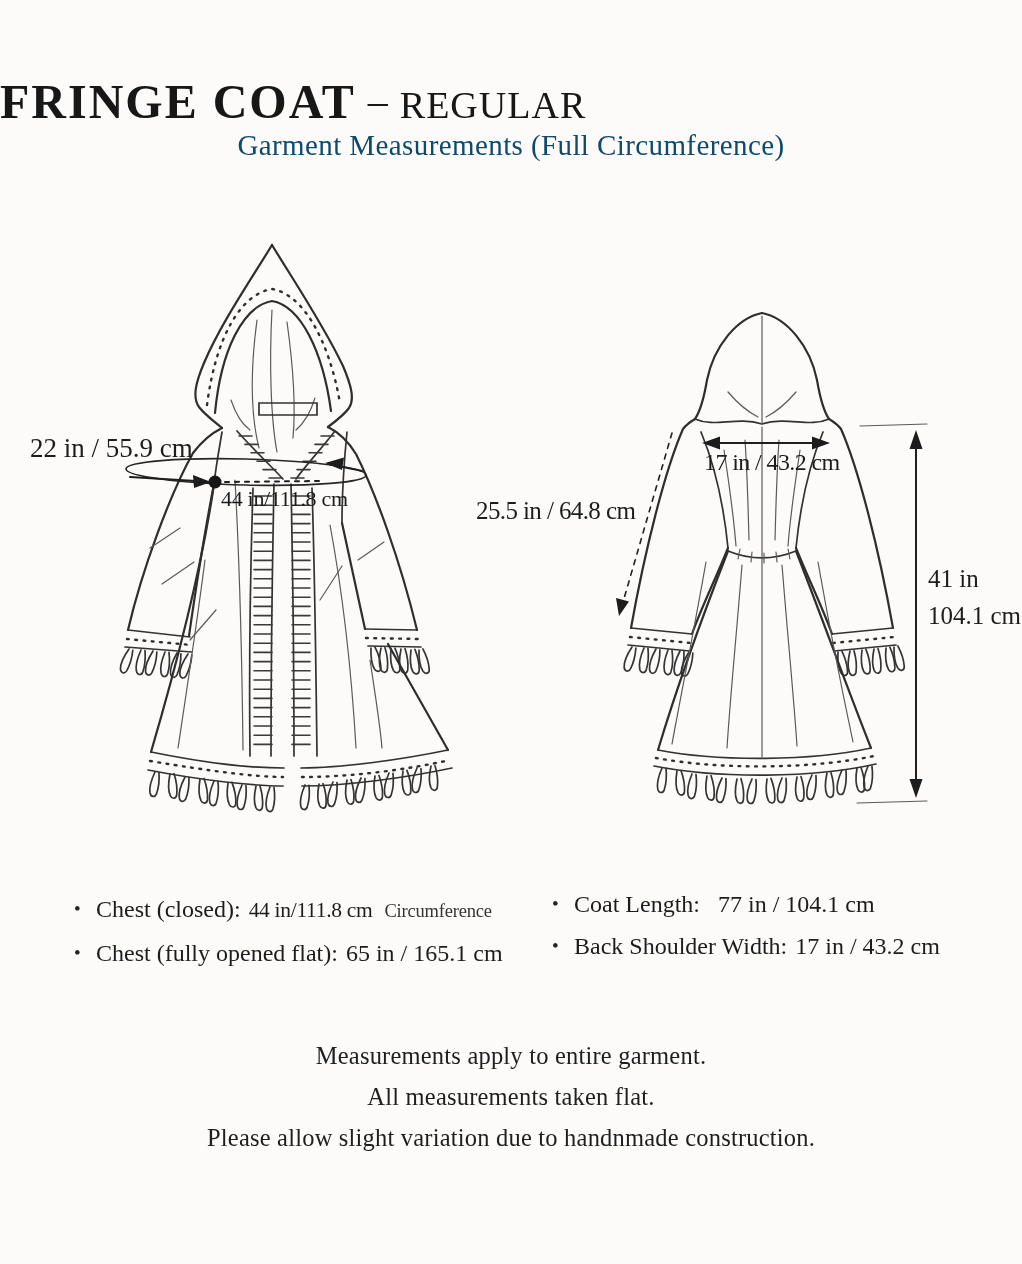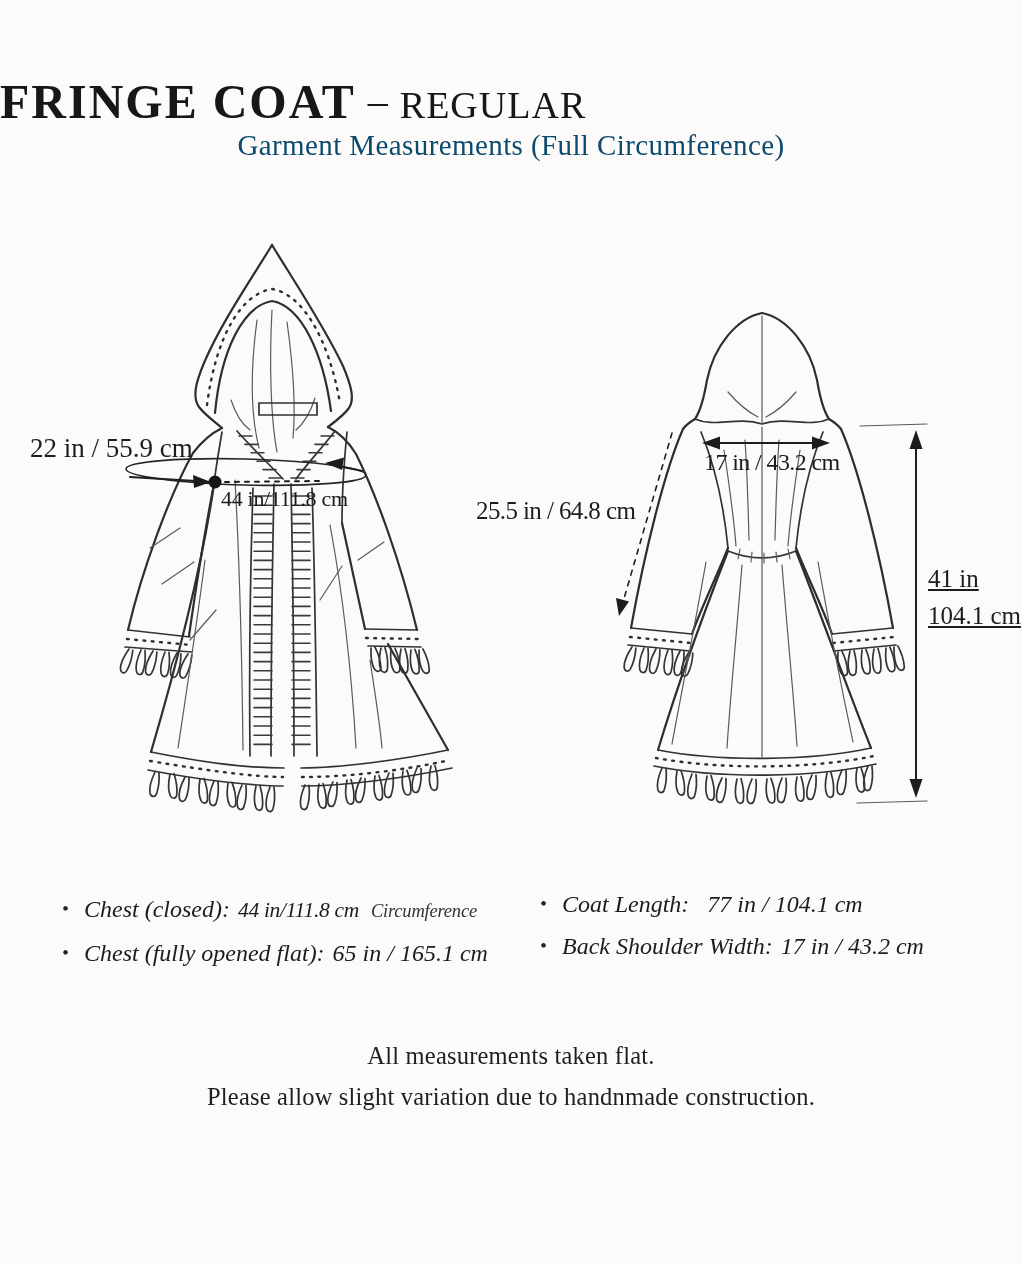--- a/index.html
+++ b/index.html
@@ -19,26 +19,26 @@
   .hdr h1 .t-suffix{font-size:38px;letter-spacing:1px;font-weight:500;}
   .subtitle{position:absolute;top:129px;left:0;right:0;text-align:center;
     font-size:29px;letter-spacing:.4px;color:#0c4a6e;}
 
   
   .m-label{position:absolute;white-space:nowrap;color:#1c1c1c;}
   #lbl-upper-arm{left:30px;top:433px;font-size:27px;}
   #lbl-chest{left:221px;top:486px;font-size:22px;letter-spacing:-.3px;}
   #lbl-sleeve{left:476px;top:497px;font-size:25px;letter-spacing:-.6px;}
   #lbl-shoulder{left:704px;top:449px;font-size:24px;letter-spacing:-.6px;}
-  #lbl-coatlen{left:928px;top:560px;font-size:25px;line-height:37px;text-align:left;text-decoration:underline;}
+  #lbl-coatlen{left:928px;top:560px;font-size:25px;line-height:37px;text-align:left;}
   #lbl-coatlen span{display:block;}
 
   
   .spec-col{position:absolute;list-style:none;margin:0;padding:0;}
-  .spec-col li{margin:0 0 16px 0;font-size:24px;line-height:26px;white-space:nowrap;color:#1c1c1c;font-style:italic;}
+  .spec-col li{margin:0 0 16px 12px;font-size:24px;line-height:26px;white-space:nowrap;color:#1c1c1c;}
   .spec-col .bullet{display:inline-block;width:22px;font-size:19px;vertical-align:2px;color:#242424;}
   #col-left{left:62px;top:896px;}
   #col-right{left:540px;top:891px;}
   .spec-col .val{margin-left:8px;}
   #col-left li:first-child .val{font-size:21.5px;letter-spacing:-.3px;}
   #col-left li:first-child .sfx{font-size:18.5px;margin-left:12px;color:#343434;letter-spacing:-.2px;}
   #col-right li:first-child .val{margin-left:18px;}
   .sfx:empty{display:none;}
 
   
@@ -288,17 +288,18 @@
   <ul class="spec-col" id="col-left">
     <li><span class="bullet">•</span><span class="lbl">Chest (closed):</span><span class="val">44 in/111.8 cm</span><span class="sfx">Circumference</span></li>
     <li><span class="bullet">•</span><span class="lbl">Chest (fully opened flat):</span><span class="val">65 in / 165.1 cm</span></li>
   </ul>
   <ul class="spec-col" id="col-right">
     <li><span class="bullet">•</span><span class="lbl">Coat Length:</span><span class="val">77 in / 104.1 cm</span></li>
     <li><span class="bullet">•</span><span class="lbl">Back Shoulder Width:</span><span class="val">17 in / 43.2 cm</span></li>
   </ul>
 
   <div class="notes">
+    <p>Measurements apply to entire garment.</p>
     <p>All measurements taken flat.</p>
     <p>Please allow slight variation due to handnmade construction.</p>
   </div>
 
 </div>
 
 </body></html>

